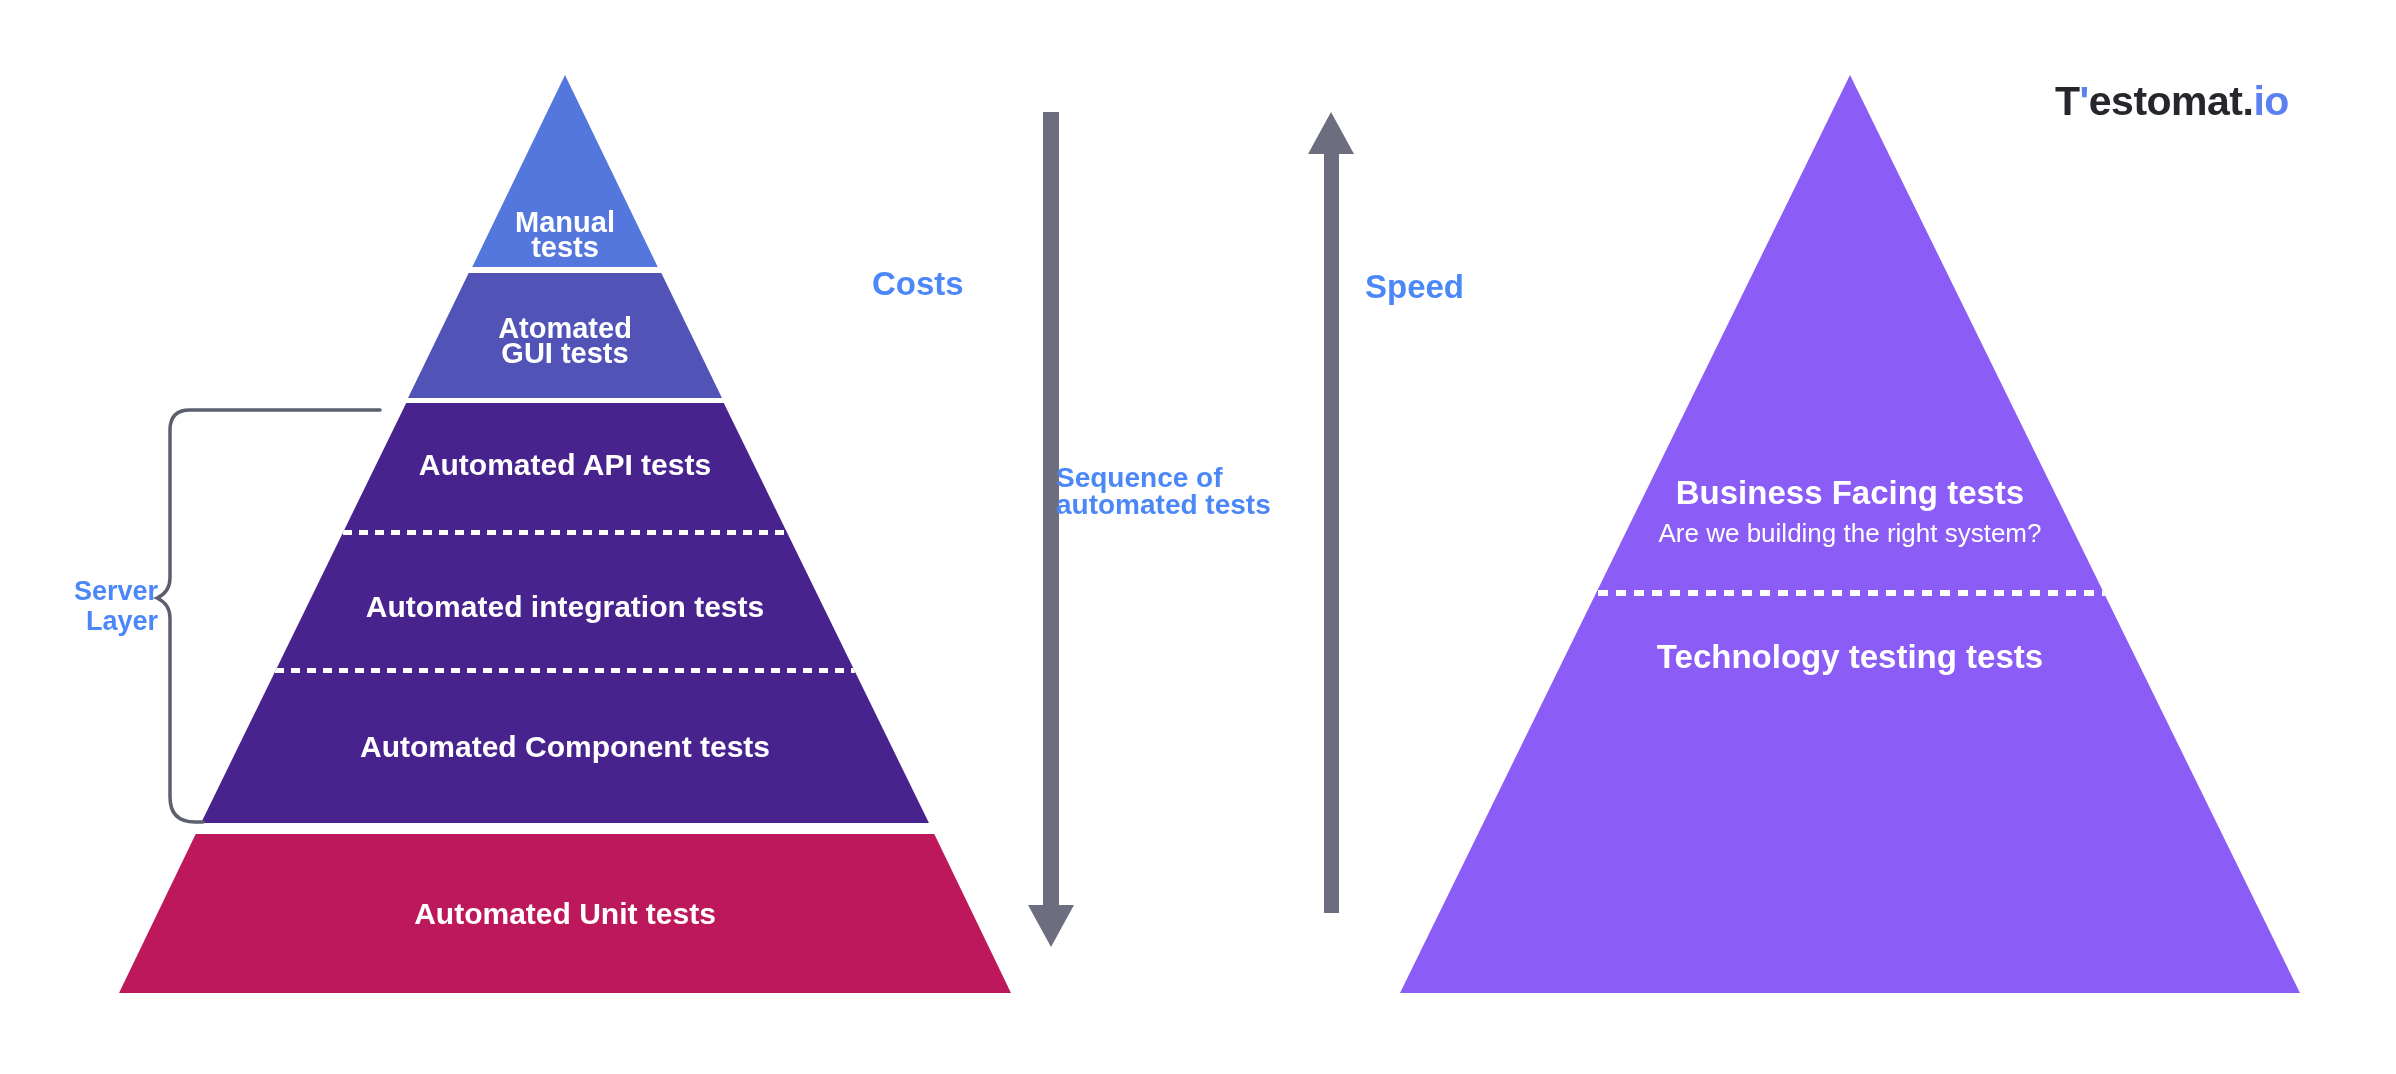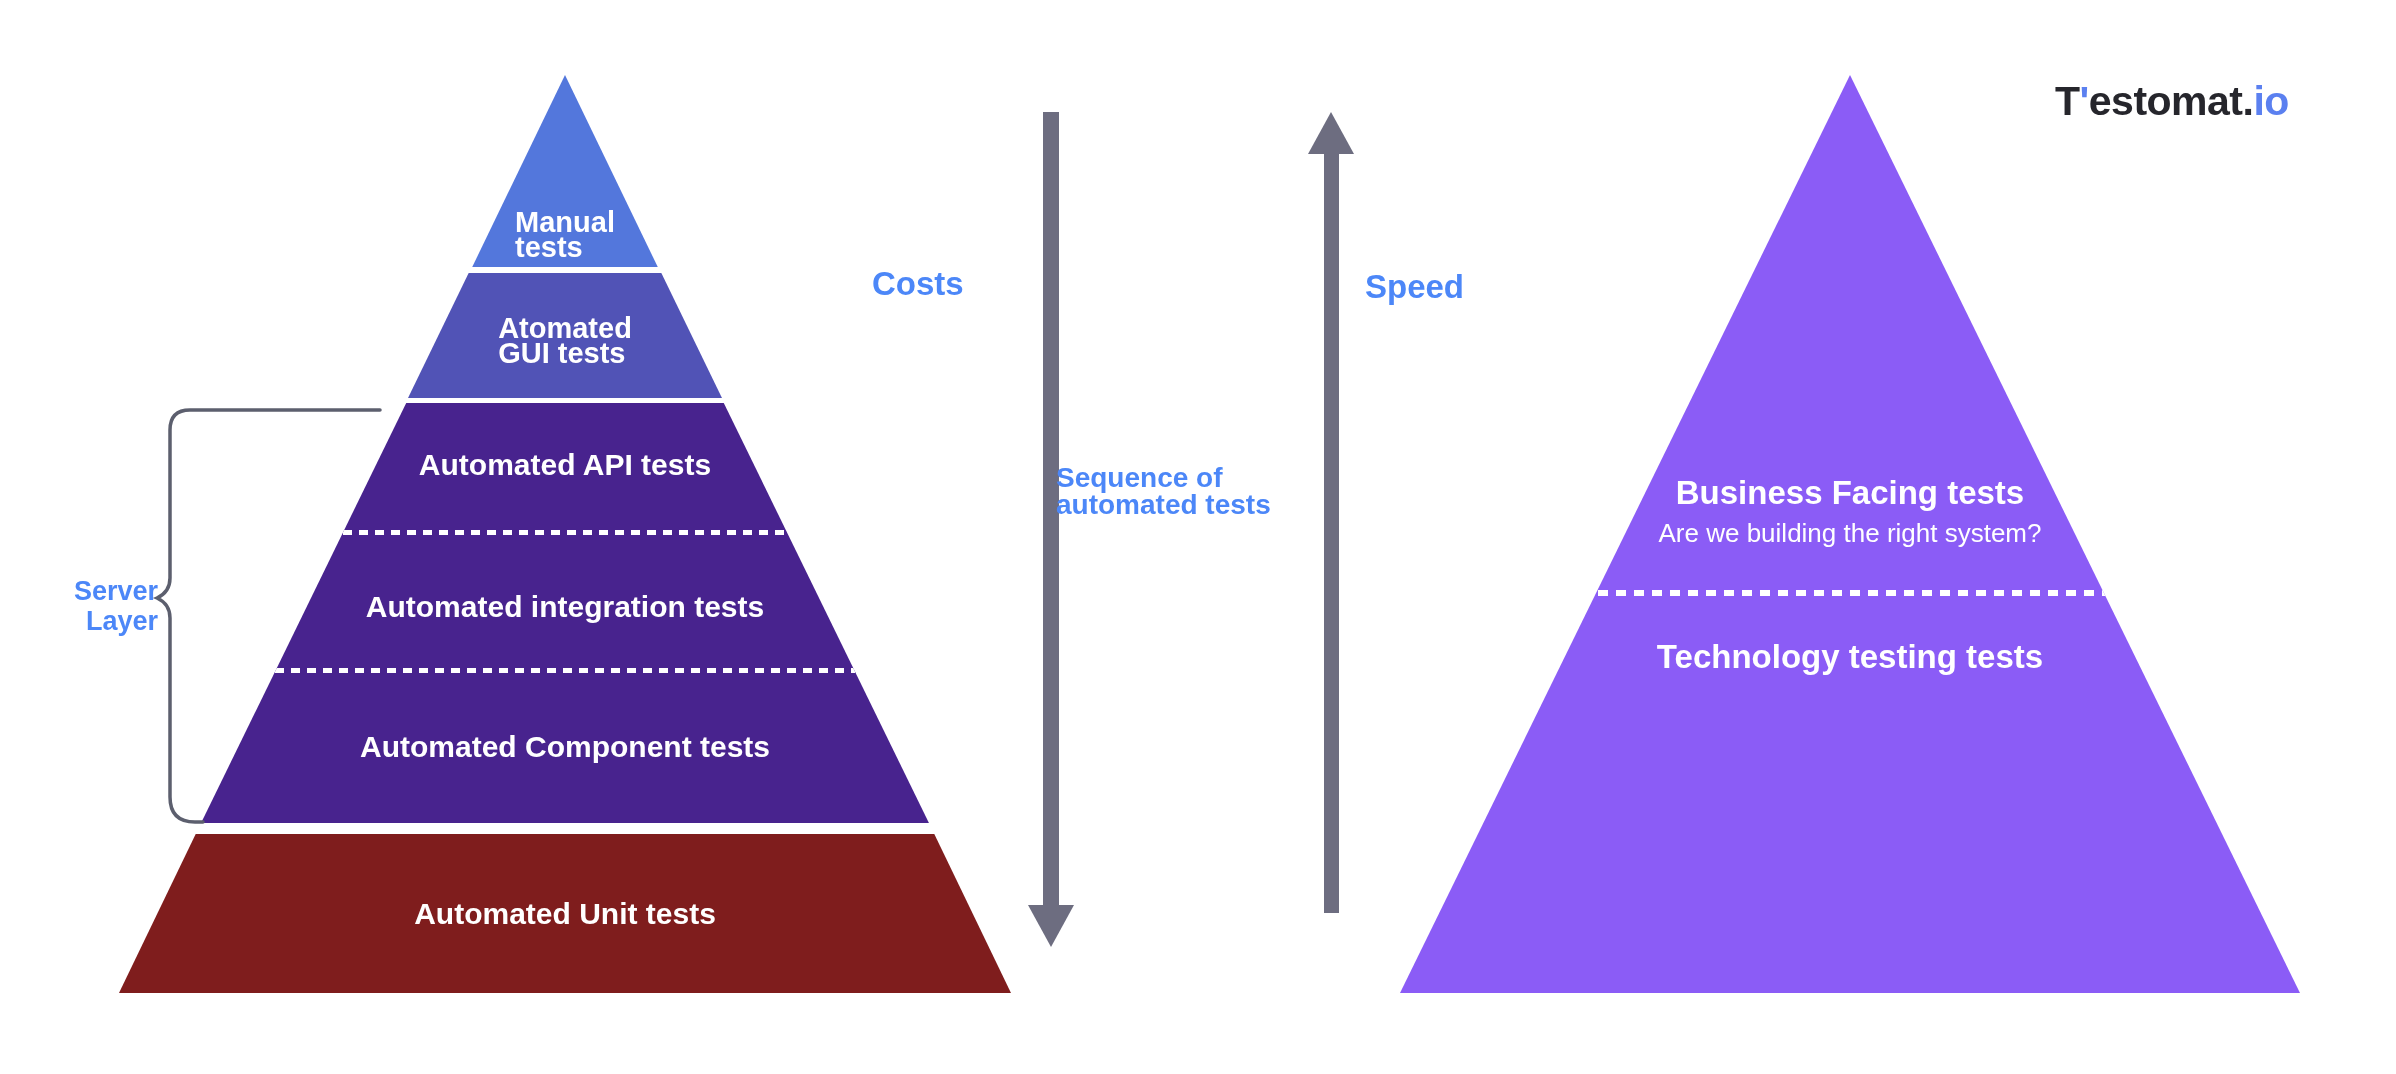--- a/index.html
+++ b/index.html
@@ -18,21 +18,21 @@
   .layer-gui{top:198px;height:125px;
     clip-path:polygon(39.2% 0%,60.8% 0%,67.6% 100%,32.4% 100%);
     display:flex;flex-direction:column;justify-content:center;align-items:center;
     padding-top:10px;box-sizing:border-box;}
   .layer-server{top:328px;height:420px;
     clip-path:polygon(32.2% 0%,67.8% 0%,90.8% 100%,9.2% 100%);}
   .layer-unit{top:759px;height:159px;
     clip-path:polygon(8.6% 0%,91.4% 0%,100% 100%,0% 100%);
     display:flex;justify-content:center;align-items:center;}
 
-  .two-line{font-size:29px;font-weight:600;line-height:25px;text-align:left;}
+  .two-line{font-size:29px;font-weight:600;line-height:25px;text-align:center;}
   .band-label{position:absolute;left:0;width:100%;text-align:center;
     font-size:30px;font-weight:600;line-height:36px;color:#ffffff;}
 
   .dots{position:absolute;height:5px;
     background-image:repeating-linear-gradient(90deg,currentColor 0 9px,transparent 9px 16px);}
   .dots-right{height:6px;
     background-image:repeating-linear-gradient(90deg,currentColor 0 10px,transparent 10px 18px);}
 
   
   #right-pyramid{left:1400px;top:75px;width:900px;height:918px;
@@ -78,21 +78,21 @@
   </div>
 
   <div class="layer layer-server" style="background-color: rgb(72, 35, 142);">
     <div class="band-label" style="top:44px">Automated API tests</div>
     <div class="dots" style="top: 127px; left: 224px; width: 444px; color: rgb(255, 255, 255);"></div>
     <div class="band-label" style="top:186px">Automated integration tests</div>
     <div class="dots" style="top: 265px; left: 156px; width: 580px; color: rgb(255, 255, 255);"></div>
     <div class="band-label" style="top:326px">Automated Component tests</div>
   </div>
 
-  <div class="layer layer-unit" style="background-color: #7f1d1d;">
+  <div class="layer layer-unit" style="background-color: #be185d;">
     <div class="band-label" style="position:static">Automated Unit tests</div>
   </div>
 </div>
 
 <div class="abs" style="left: 140px; top: 395px; width: 250px; height: 440px; color: rgb(92, 95, 110);">
   <svg width="250" height="440" viewBox="0 0 250 440" fill="none">
     <path d="M 240 15 L 50 15 Q 30 15 30 35 L 30 183 Q 30 197 17 203 Q 30 209 30 223 L 30 402 Q 30 427 55 427 L 63 427" stroke="currentColor" stroke-width="3.5" stroke-linecap="round" fill="none"></path>
   </svg>
 </div>
 <div class="abs" id="server-label" style="color: rgb(76, 135, 248);">

